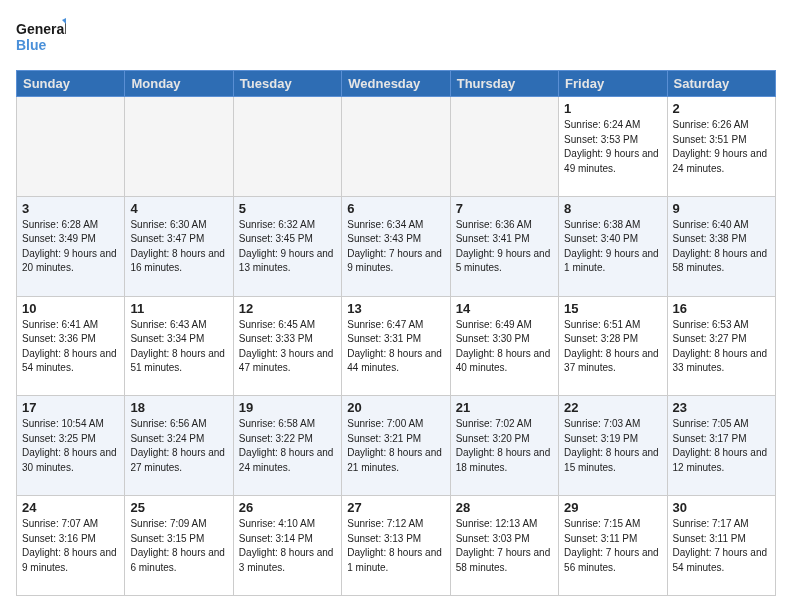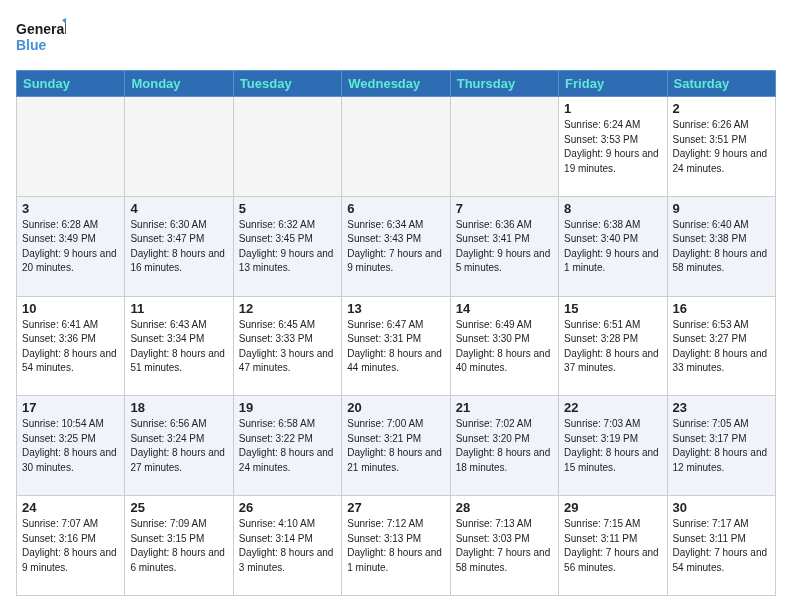--- a/index.html
+++ b/index.html
@@ -42,21 +42,21 @@
     }
     .calendar {
       flex: 1;
       border: 1px solid #ccc;
       border-collapse: collapse;
       width: 100%;
       table-layout: fixed;
     }
     .calendar th {
       background: #2e6db4;
-      color: #5eead4;
+      color: #e5e5e5;
       text-align: left;
       padding: 5px 6px;
       font-size: 13px;
       border: 1px solid #5a8fd4;
     }
     .calendar td {
       vertical-align: top;
       padding: 4px 5px;
       border: 1px solid #ccc;
       font-size: 10.5px;
@@ -117,21 +117,21 @@
           <td class="empty"></td>
           <td class="empty"></td>
           <td class="empty"></td>
           <td class="empty"></td>
           <td class="empty"></td>
           <td>
         <span class="day-num">1</span>
         <div class="day-info">
           <span>Sunrise: 6:24 AM</span><br>
           <span>Sunset: 3:53 PM</span><br>
-          <span>Daylight: 9 hours and 19 minutes.</span>
+          <span>Daylight: 9 hours and 49 minutes.</span>
         </div>
       </td>
           <td>
         <span class="day-num">2</span>
         <div class="day-info">
           <span>Sunrise: 6:26 AM</span><br>
           <span>Sunset: 3:51 PM</span><br>
           <span>Daylight: 9 hours and 24 minutes.</span>
         </div>
       </td>
@@ -339,21 +339,21 @@
         <span class="day-num">27</span>
         <div class="day-info">
           <span>Sunrise: 7:12 AM</span><br>
           <span>Sunset: 3:13 PM</span><br>
           <span>Daylight: 8 hours and 1 minute.</span>
         </div>
       </td>
           <td>
         <span class="day-num">28</span>
         <div class="day-info">
-          <span>Sunrise: 7:13 AM</span><br>
+          <span>Sunrise: 12:13 AM</span><br>
           <span>Sunset: 3:03 PM</span><br>
           <span>Daylight: 7 hours and 58 minutes.</span>
         </div>
       </td>
           <td>
         <span class="day-num">29</span>
         <div class="day-info">
           <span>Sunrise: 7:15 AM</span><br>
           <span>Sunset: 3:11 PM</span><br>
           <span>Daylight: 7 hours and 56 minutes.</span>

